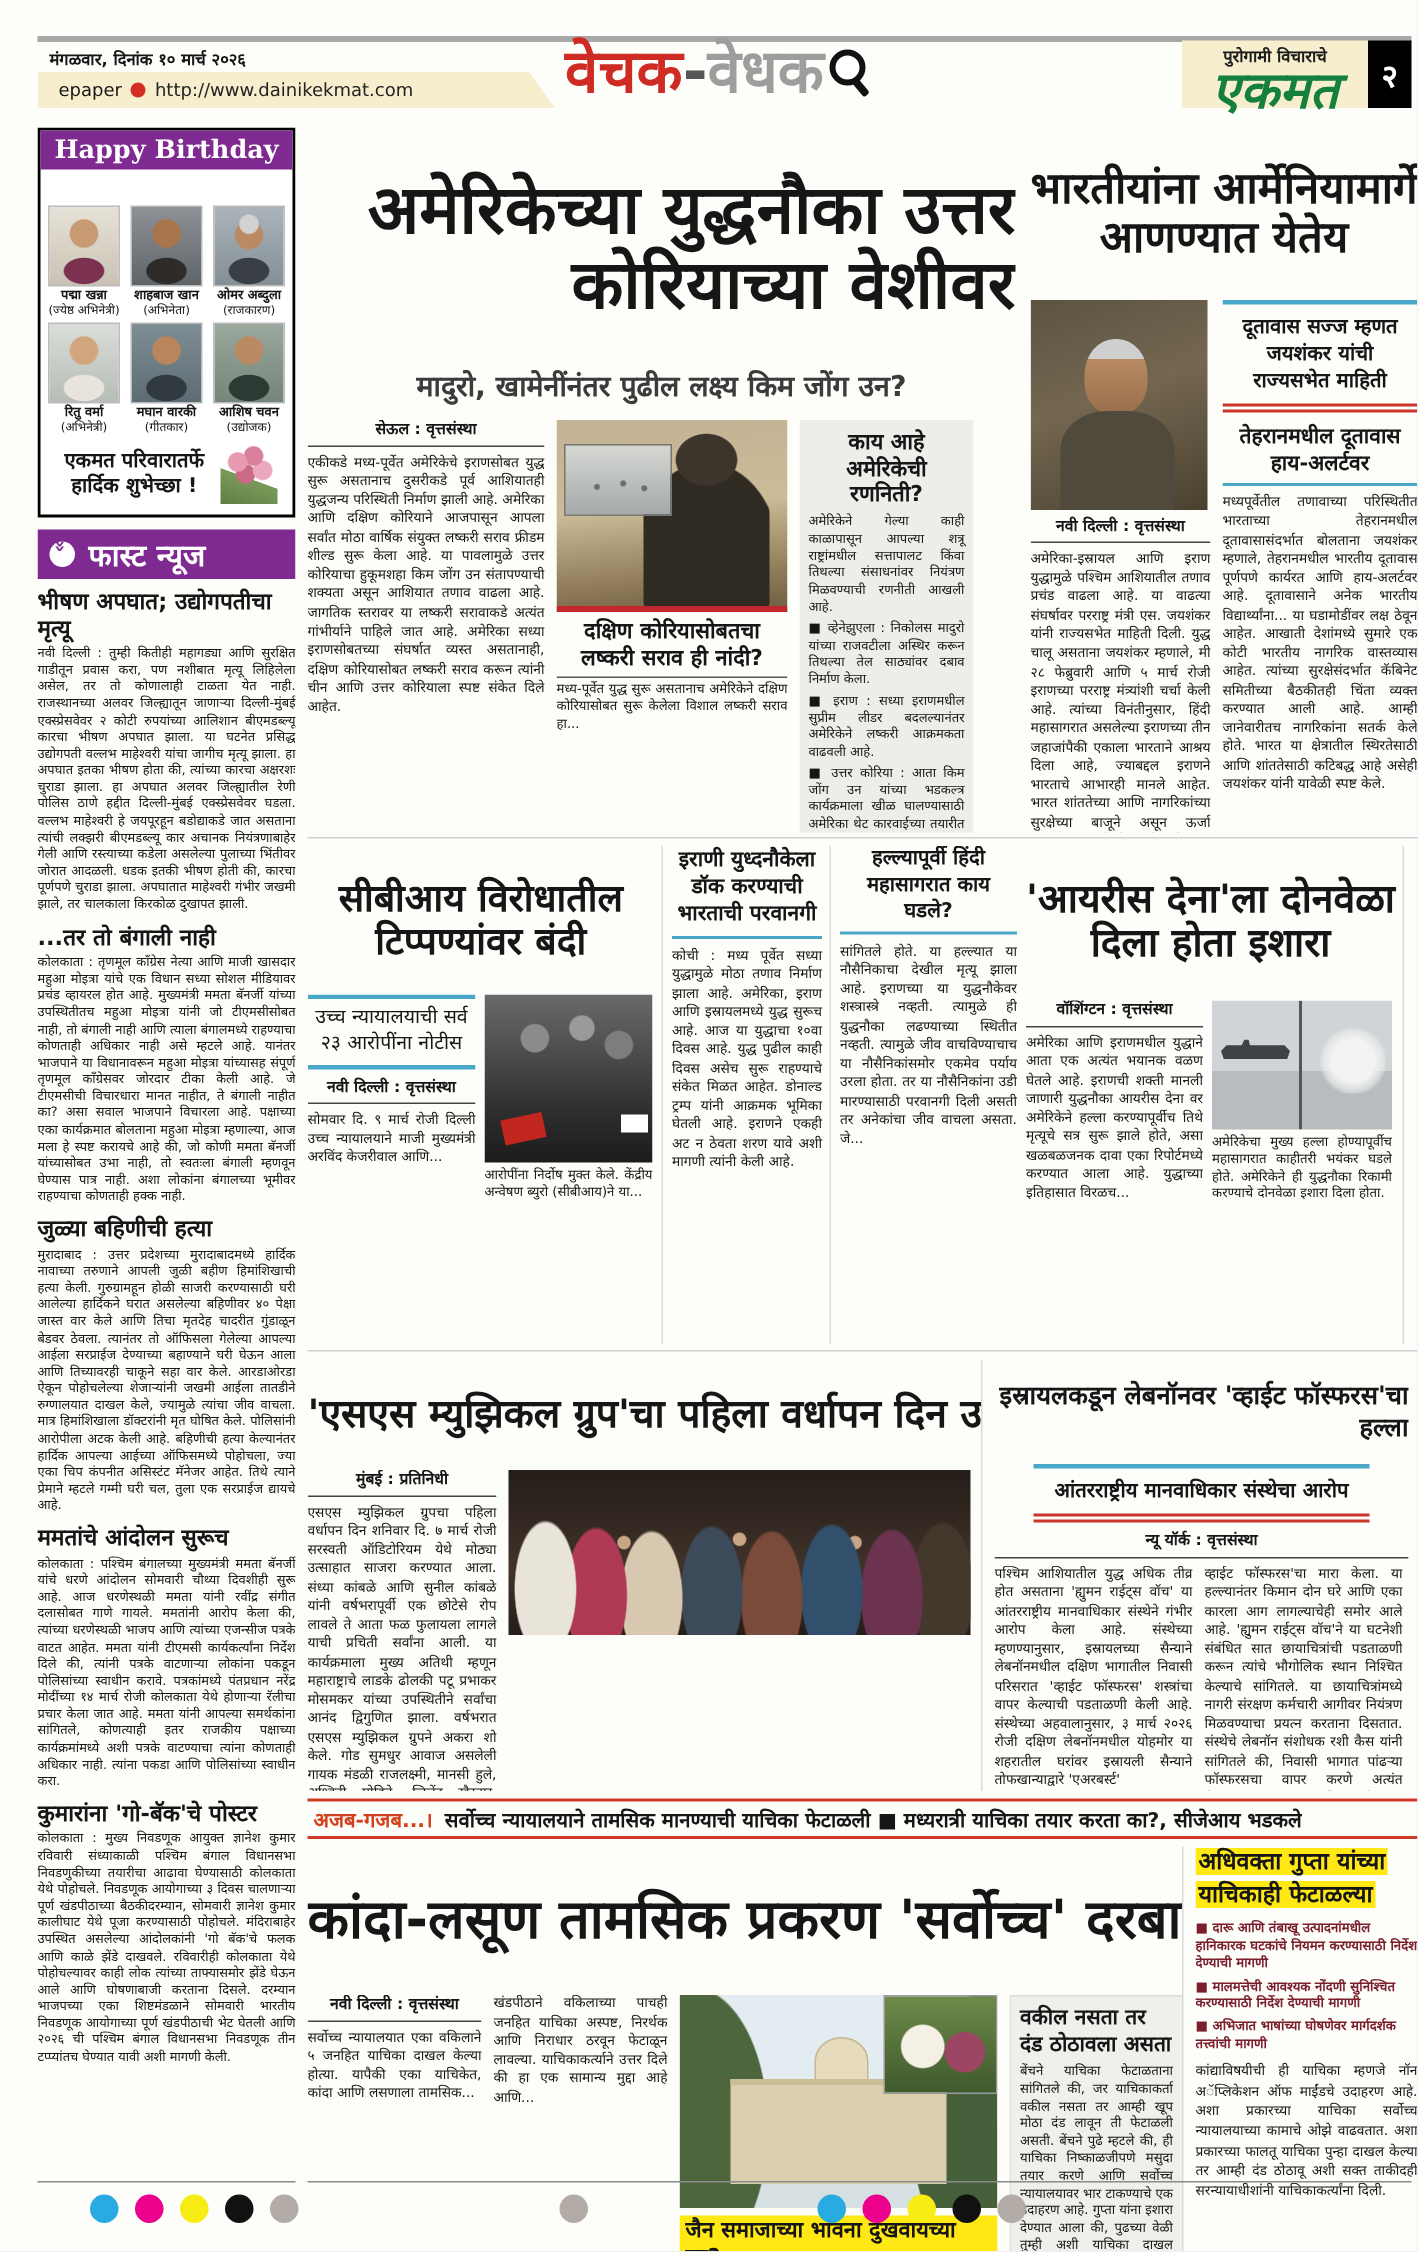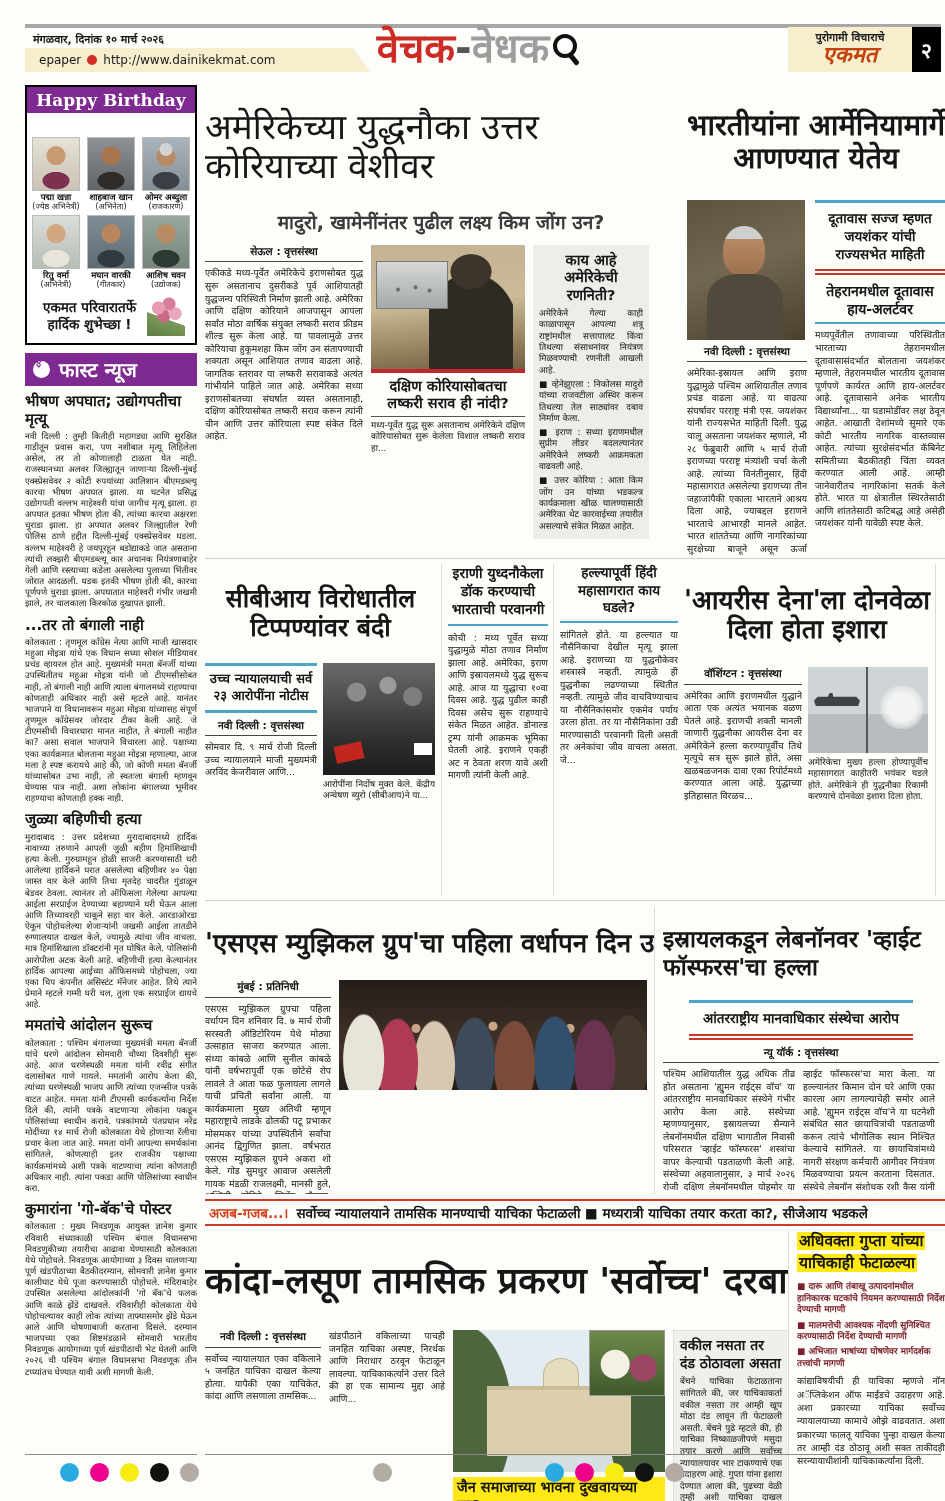--- a/index.html
+++ b/index.html
@@ -17,21 +17,21 @@
                font-weight:bold;line-height:1.1;white-space:nowrap}
   .m1{color:#ce2b24}.msep{color:#555}.m2{color:#9d9d9d}
   .magnifier{display:inline-block;position:relative;width:32px;height:36px;vertical-align:-6px;margin-left:2px}
   .magnifier::before{content:"";position:absolute;left:2px;top:2px;width:16px;height:16px;border:4px solid #111;
                      border-radius:50%;background:#fff}
   .magnifier::after{content:"";position:absolute;left:20px;top:20px;width:5px;height:14px;background:#111;
                     border-radius:2px;transform:rotate(-40deg)}
   .brand-box{position:absolute;left:788px;top:27px;width:124px;height:45px;background:#f6eecd;
              text-align:center;padding-top:2px;box-sizing:border-box}
   .brand-tag{font-size:11px;font-weight:bold;color:#1c1c1c}
-  .brand-name{font-size:22px;font-weight:bold;color:#c2410c;font-style:italic;line-height:1}
+  .brand-name{font-size:34px;font-weight:bold;color:#15803d;font-style:italic;line-height:1}
   .page-no{position:absolute;left:912px;top:27px;width:29px;height:45px;background:#000;color:#fff;
            font-size:21px;font-weight:bold;display:flex;align-items:center;justify-content:center}
   
   #sidebar{position:absolute;left:25px;top:85px;width:172px;height:1364px;overflow:hidden}
   .bd-box{border:2px solid #000000;background:#fff}
   .bd-head{background:#7e2a90;color:#fff;text-align:center;font-size:17px;font-weight:bold;
            font-family:"DejaVu Serif","Liberation Serif",serif;padding:3px 0}
   .bd-grid{display:grid;grid-template-columns:repeat(3,1fr);gap:3px;padding:24px 3px 2px}
   .bd-cell{text-align:center}
   .face{width:46px;height:52px;margin:0 auto;border:1px solid #bbb}
@@ -74,21 +74,21 @@
   .fn-b{font-size:8.6px;line-height:1.3;text-align:justify}
   
   #main{position:absolute;left:205px;top:85px;width:740px;height:1416px}
   .z{position:absolute;overflow:hidden;box-sizing:border-box}
   .byline{font-size:10.5px;font-weight:bold;text-align:center;border-bottom:1px solid #444;
           padding-bottom:4px;margin-bottom:5px;line-height:1.2}
   .body{font-size:9.2px;line-height:1.36;text-align:justify}
   .col{overflow:hidden}
   
   .z-lead{left:0;top:0;width:472px;height:470px}
-  .lead-h1{font-size:35px;line-height:1.1;font-weight:normal;text-align:left}
+  .lead-h1{font-size:45px;line-height:1.1;font-weight:bold;text-align:right}
   .lead-sub{font-size:19px;font-weight:bold;text-align:center;color:#3b3b3b;margin-top:7px}
   .lead-cols{display:flex;gap:8px;margin-top:10px;height:300px}
   .lead-c1{width:158px}
   .lead-c2{width:154px;flex:none}
   .kim{position:relative;width:154px;height:128px;overflow:hidden;
        background:linear-gradient(175deg,#c3b294 0%,#cbbb97 45%,#937f5c 78%,#6e5c41 100%)}
   .kim-fig{position:absolute;right:12px;top:8px;width:84px;height:116px;background:
       radial-gradient(ellipse 26px 22px at 50% 16%,#3c352c 0 20px,transparent 21px),
       radial-gradient(ellipse 40px 52px at 50% 72%,#2f2a22 0 48px,transparent 49px)}
   .kim-inset{position:absolute;left:5px;top:16px;width:70px;height:46px;border:1px solid #777;
@@ -130,21 +130,21 @@
   .arm-b2{margin-top:5px}
   
   .z-row2{left:0;top:473px;width:740px;height:338px;border-top:1px solid #cfcfcf;padding-top:5px;
           display:flex;gap:6px}
   .blk{overflow:hidden;box-sizing:border-box}
   .b-cbi{width:237px;border-right:1px solid #dadada;padding-right:5px}
   .cbi-h{font-size:25px;font-weight:bold;text-align:center;line-height:1.15}
   .cbi-cols{display:flex;gap:6px;margin-top:7px}
   .cbi-c1{width:112px;flex:none}
   .cbi-sub{border-top:3px solid #49a8c7;border-bottom:3px solid #49a8c7;padding:5px 1px;font-size:13px;
-           font-weight:bold;text-align:center;line-height:1.3;margin-bottom:6px}
+           font-weight:normal;text-align:center;line-height:1.3;margin-bottom:6px}
   .cbi-c2{width:112px;flex:none}
   .crowd{position:relative;width:112px;height:112px;overflow:hidden;
          background:radial-gradient(circle at 30% 26%,#8b8b8b 9px,transparent 10px),
                     radial-gradient(circle at 58% 20%,#9a9a9a 8px,transparent 9px),
                     radial-gradient(circle at 80% 30%,#7d7d7d 9px,transparent 10px),
                     linear-gradient(#6a6a6a,#2e2e2e 70%,#1c1c1c)}
   .crowd-mic{position:absolute;left:12px;bottom:14px;width:28px;height:17px;background:#c2271f;
              transform:rotate(-12deg)}
   .crowd-box{position:absolute;right:3px;bottom:20px;width:18px;height:12px;background:#fff}
   .cbi-cap{font-size:8.8px;line-height:1.3;margin-top:4px;text-align:justify}
@@ -181,21 +181,21 @@
         radial-gradient(ellipse 11px 24px at 44% 75%,#3c4a5a 0 20px,transparent 21px),
         radial-gradient(ellipse 11px 24px at 57% 78%,#7a4a3a 0 20px,transparent 21px),
         radial-gradient(ellipse 11px 24px at 70% 74%,#32506b 0 20px,transparent 21px),
         radial-gradient(ellipse 11px 24px at 83% 77%,#6b3350 0 20px,transparent 21px),
         radial-gradient(ellipse 11px 24px at 94% 73%,#44382c 0 20px,transparent 21px),
         radial-gradient(circle at 25% 44%,#c9a585 4px,transparent 5px),
         radial-gradient(circle at 50% 42%,#c9a585 4px,transparent 5px),
         radial-gradient(circle at 75% 44%,#c9a585 4px,transparent 5px),
         linear-gradient(#241d18,#41332a 60%,#241d18)}
   .b-phos{width:276px}
-  .phos-h{font-size:23px;font-weight:bold;text-align:left;line-height:1.2}
+  .phos-h{font-size:17px;font-weight:bold;text-align:right;line-height:1.2}
   .phos-sub{margin:7px 26px 0}
   .phos-by{margin-top:6px}
   .phos-cols{display:flex;gap:8px;margin-top:4px}
   .phos-c{width:132px;overflow:hidden}
   
   .z-ticker{left:0;top:1114px;width:740px;height:27px;border-top:2px solid #cf3a28;
             border-bottom:2px solid #cf3a28;display:flex;align-items:center;gap:8px;padding:0 4px;
             font-size:13.5px;font-weight:bold}
   .ticker-label{color:#d4411e;flex:none}
   .ticker-text{white-space:nowrap;overflow:hidden}

